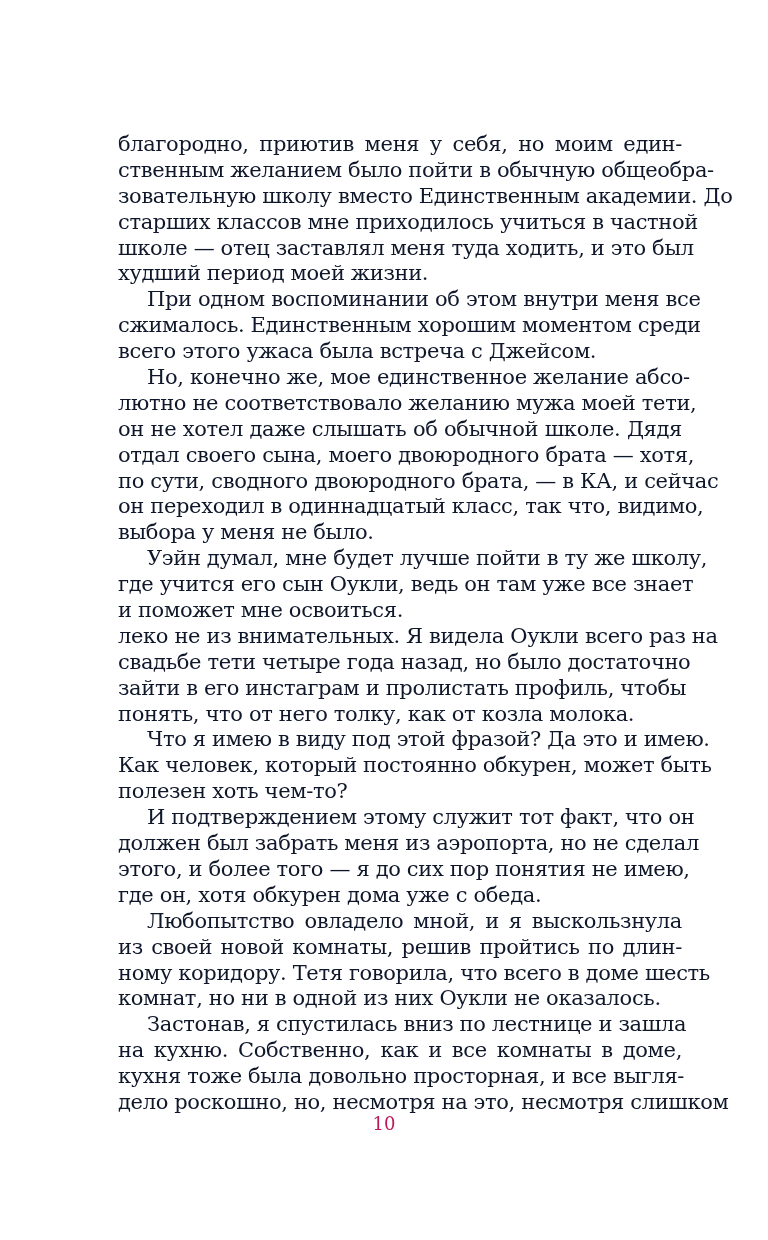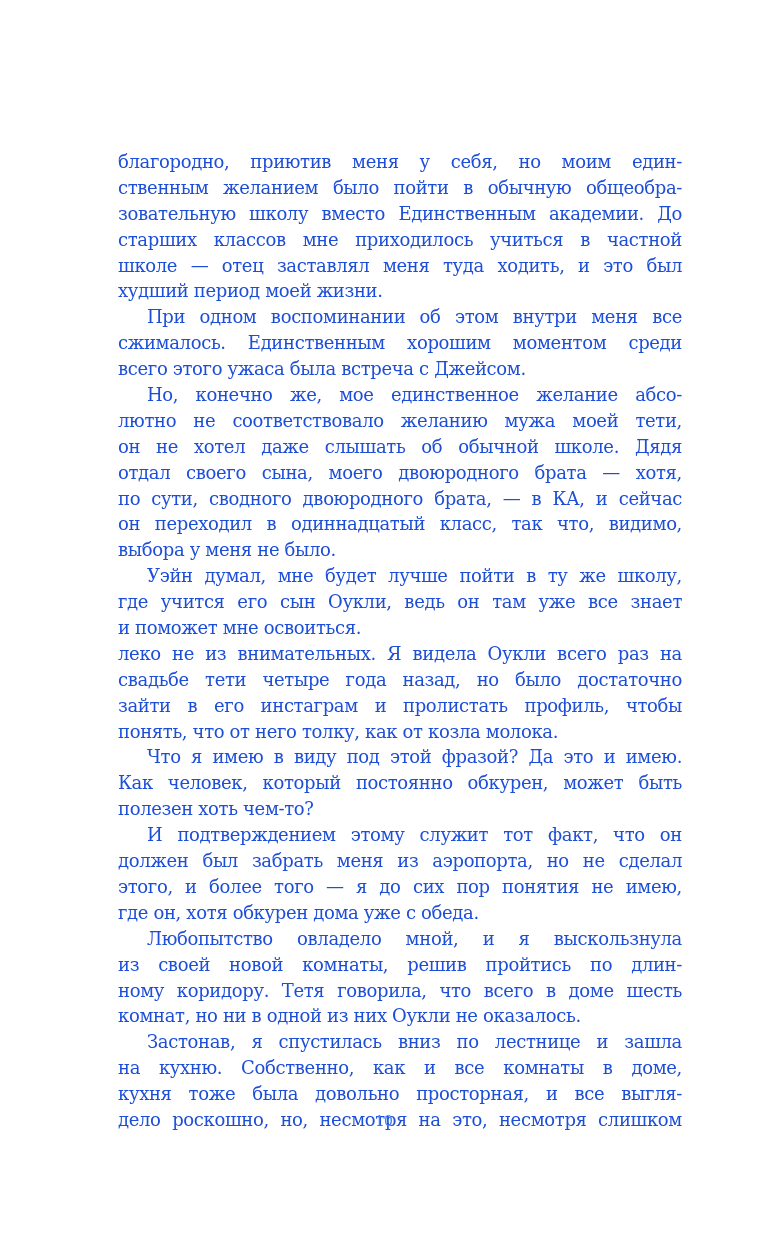--- a/index.html
+++ b/index.html
@@ -9,26 +9,26 @@
     }
     body {
       width: 768px;
       height: 1240px;
       position: relative;
       overflow: hidden;
     }
     .page {
       position: absolute;
       left: 118px;
-      top: 149px;
+      top: 132px;
       width: 564px;
       font-family: "DejaVu Serif", "Liberation Serif", serif;
-      font-size: 18px;
+      font-size: 21px;
       line-height: 25.9px;
-      color: #1d4ed8;
+      color: #0f172a;
     }
     .line {
       display: block;
       white-space: nowrap;
       text-align: justify;
       text-align-last: justify;
       height: 25.9px;
       letter-spacing: -0.35px;
     }
     .line.last {
@@ -37,22 +37,22 @@
     .line.indent {
       padding-left: 29px;
     }
     .page-number {
       position: absolute;
       top: 1113px;
       left: 0;
       width: 768px;
       text-align: center;
       font-family: "DejaVu Serif", "Liberation Serif", serif;
-      font-size: 14px;
-      color: #3b82f6;
+      font-size: 18px;
+      color: #be185d;
     }
   </style>
 </head>
 <body>
 
 <div class="page" id="page-body">
     <div>
       <span class="line">благородно, приютив меня у себя, но моим един-</span>
       <span class="line">ственным желанием было пойти в обычную общеобра-</span>
       <span class="line">зовательную школу вместо Единственным академии. До</span>

